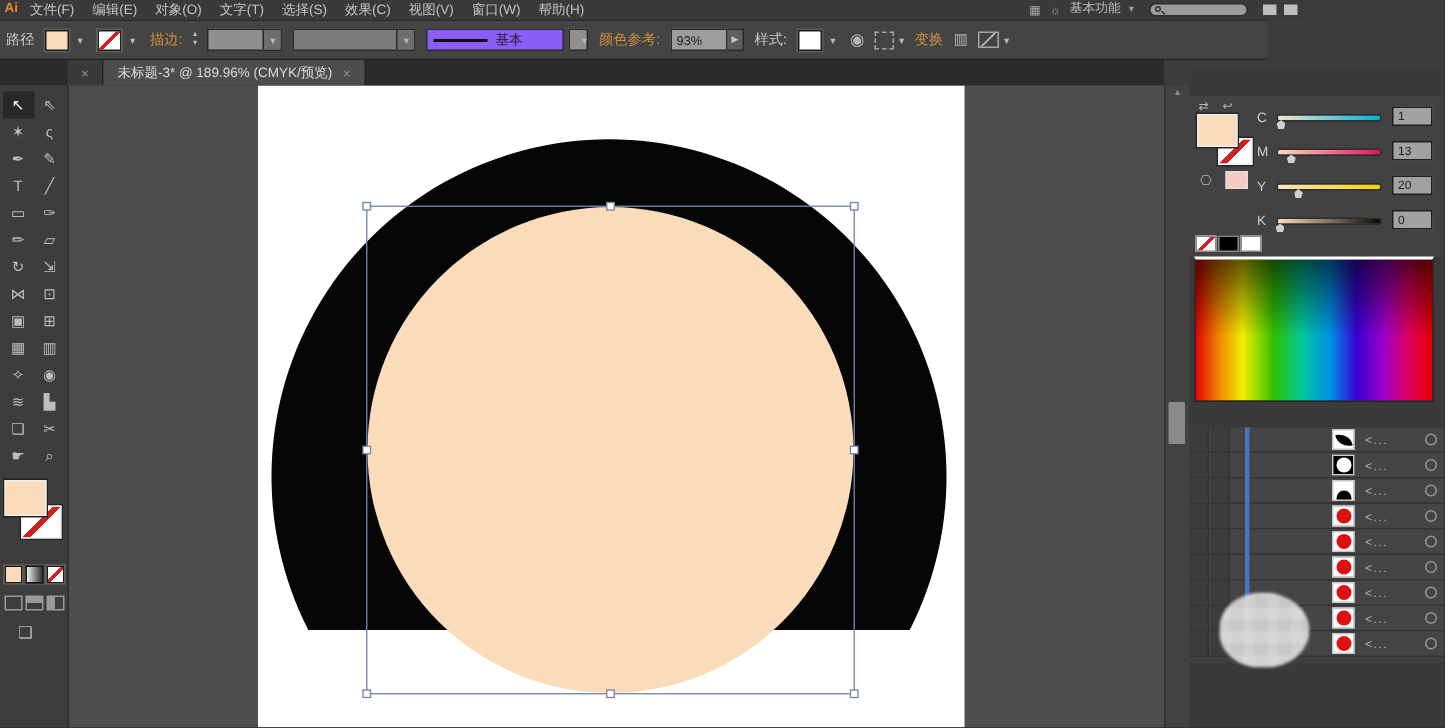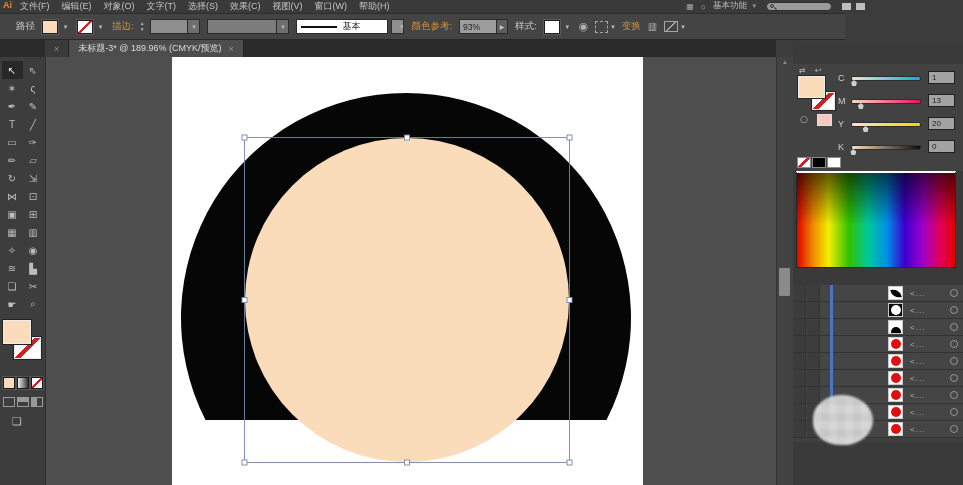--- a/index.html
+++ b/index.html
@@ -18,32 +18,32 @@
   .workspace .caret{font-size:7px;color:#999;margin-left:3px}
   .searchbox{width:66px;height:9px;background:#9b9b9b;border:1px solid #2c2c2c;border-radius:5px;
              display:flex;align-items:center;padding-left:3px;margin-right:10px}
   .search-glyph{width:4px;height:4px;border:1px solid #333;border-radius:50%;position:relative}
   .search-glyph::after{content:"";position:absolute;left:3px;top:3px;width:3px;height:1px;background:#333;transform:rotate(45deg)}
   .winbtn{width:9px;height:7px;background:#bdbdbd;margin-right:5px}
 
   
   .controlbar{position:absolute;left:0;top:13px;width:845px;height:27px;background:#444;
               border-top:1px solid #2d2d2d;border-bottom:1px solid #272727;
-              display:flex;align-items:center;gap:7px;padding-left:16px;font-size:9.5px;color:#c9c9c9}
+              display:flex;align-items:center;gap:7px;padding-left:4px;font-size:9.5px;color:#c9c9c9}
   .cb-swatch{width:16px;height:14px;border:1px solid #1f1f1f;box-shadow:0 0 0 1px #5a5a5a;position:relative;background:#fff}
   .cb-swatch.fill{background:var(--fill_peach)}
   .none-diag{background:linear-gradient(135deg,transparent 43%,#c22 43%,#c22 57%,transparent 57%),#fff}
   .caret{font-size:7px;color:#b9b9b9}
   .cb-caret{width:9px;display:inline-block;text-align:center}
   .link{color:var(--link_orange);white-space:nowrap}
   .stepper{display:flex;flex-direction:column;justify-content:center;line-height:5px;font-size:5.5px;color:#bbb;gap:1px}
   .dd{height:15px;background:#8f8f8f;border:1px solid #2a2a2a;display:flex;align-items:center;justify-content:flex-end}
   .dd .dbtn{width:12px;height:100%;background:#6e6e6e;border-left:1px solid #2a2a2a;display:flex;align-items:center;justify-content:center}
   .dd.small{width:50px}.dd.wide{width:82px;background:#7c7c7c}
-  .brush-box{width:92px;height:15px;background:#ffffff;border:1px solid #2a2a2a;display:flex;align-items:center}
+  .brush-box{width:92px;height:15px;background:#8b5cf6;border:1px solid #2a2a2a;display:flex;align-items:center}
   .brush-line{width:36px;height:2px;background:#111;margin:0 5px 0 4px}
   .brush-name{font-size:9px;color:#1e1e1e;flex:1}
   .opacity-box{display:flex;align-items:center}
   .opacity-val{width:38px;height:15px;background:#9d9d9d;border:1px solid #2a2a2a;color:#1d1d1d;
                font-size:8.5px;display:flex;align-items:center;padding-left:3px}
   .playbtn{width:11px;height:15px;background:#5e5e5e;border:1px solid #2a2a2a;border-left:none;
            color:#c5c5c5;font-size:6px;display:flex;align-items:center;justify-content:center}
   .cb-icon{font-size:11px;color:#b2b2b2}
   .dash-box{width:13px;height:12px;border:1px dashed #a5a5a5}
   .iso-box{width:14px;height:11px;border:1px solid #a5a5a5;

